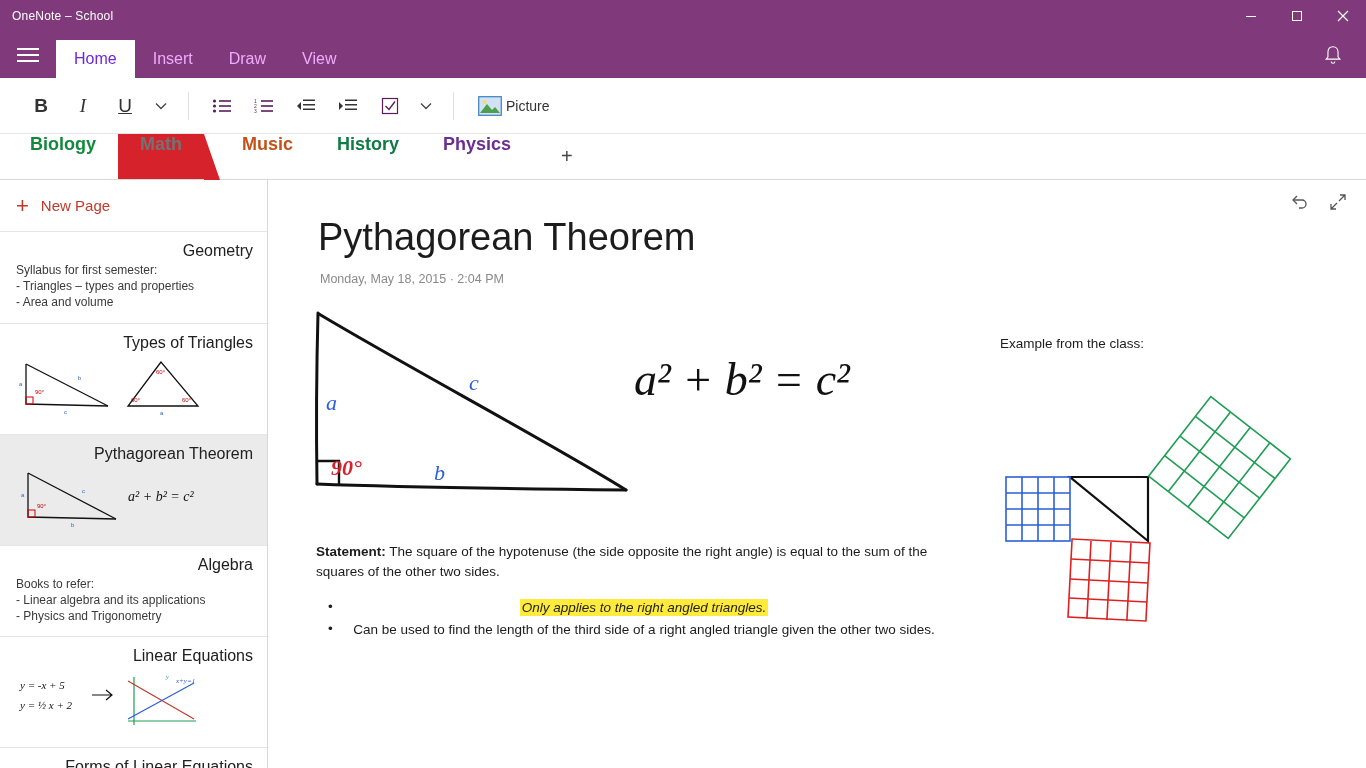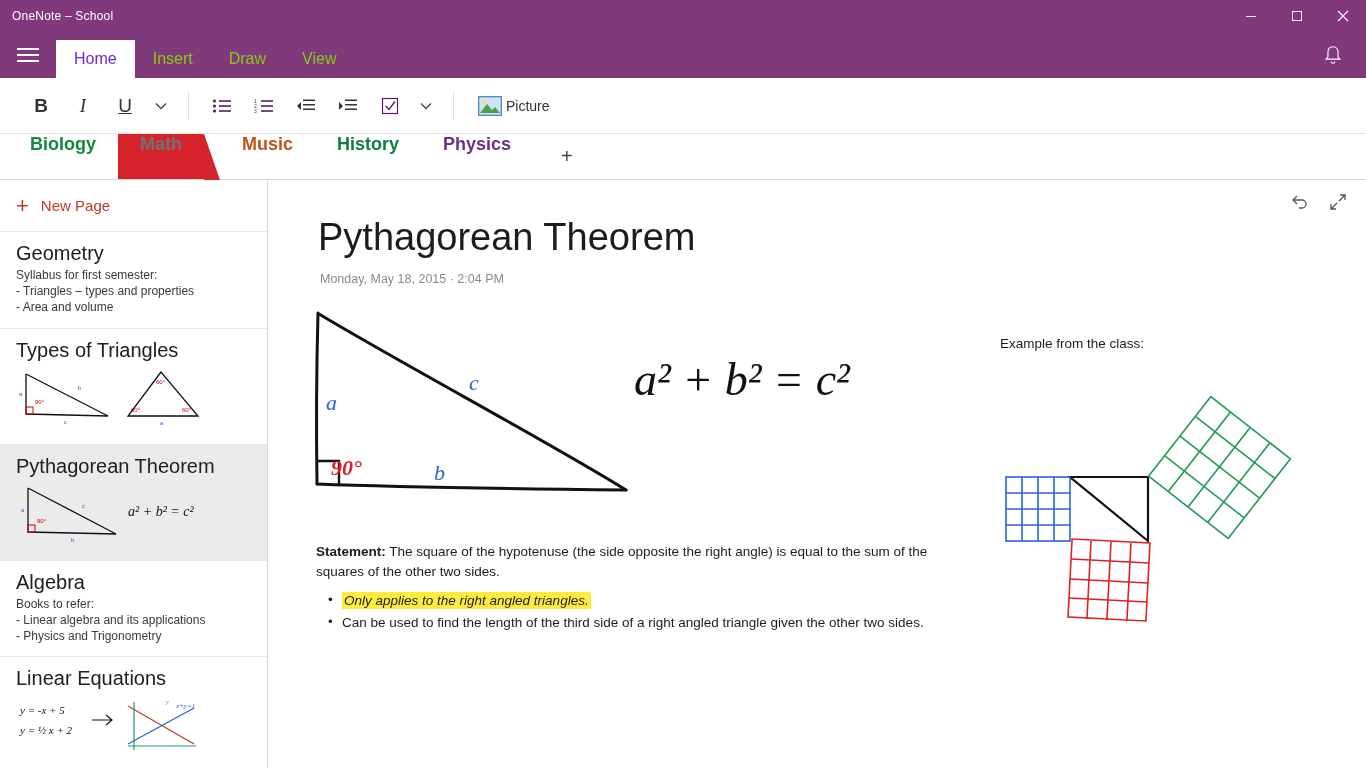--- a/index.html
+++ b/index.html
@@ -42,21 +42,21 @@
     display: flex; align-items: center; justify-content: center;
   }
   .hamburger .bars { width: 22px; }
   .hamburger .bars div {
     height: 2px; background: #ffffff; margin: 4px 0;
   }
   .rtab {
     height: 38px;
     padding: 0 18px;
     display: flex; align-items: center;
-    color: #84cc16;
+    color: #f0abfc;
     font-size: 16px;
   }
   .rtab.active {
     background: #ffffff;
     color: #6d28d9;
   }
   .ribbon-bell {
     position: absolute; right: 22px; top: 12px;
     color: #ffffff;
   }
@@ -142,23 +142,24 @@
     font-size: 15px;
     border-bottom: 1px solid #e6e6e6;
   }
   .newpage .plus { font-size: 22px; line-height: 1; }
   .page-item {
     border-bottom: 1px solid #e6e6e6;
     padding: 10px 14px 12px 16px;
   }
   .page-item.selected { background: #ebebeb; }
   .page-title {
-    font-size: 20px;
+    font-size: 16px;
     color: #202020;
     margin-bottom: 2px;
+    text-align: right;
   }
   .page-line {
     font-size: 12px;
     color: #3a3a3a;
     line-height: 1.35;
   }
   .thumb { height: 66px; margin-top: 4px; position: relative; }
 
   
   .canvas {
@@ -191,21 +192,21 @@
   }
   .statement {
     position: absolute;
     left: 48px; top: 362px;
     width: 630px;
     font-size: 13.5px;
     color: #1c1c1c;
     line-height: 1.48;
   }
   .statement b { font-weight: bold; }
-  .bullets { margin-top: 9px; list-style: none; }
+  .bullets { margin-top: 16px; list-style: none; text-align: center; }
   .bullets li {
     position: relative;
     padding-left: 26px;
     margin-top: 2px;
   }
   .bullets li::before {
     content: "•";
     position: absolute; left: 12px; top: -1px;
   }
   .hl {

